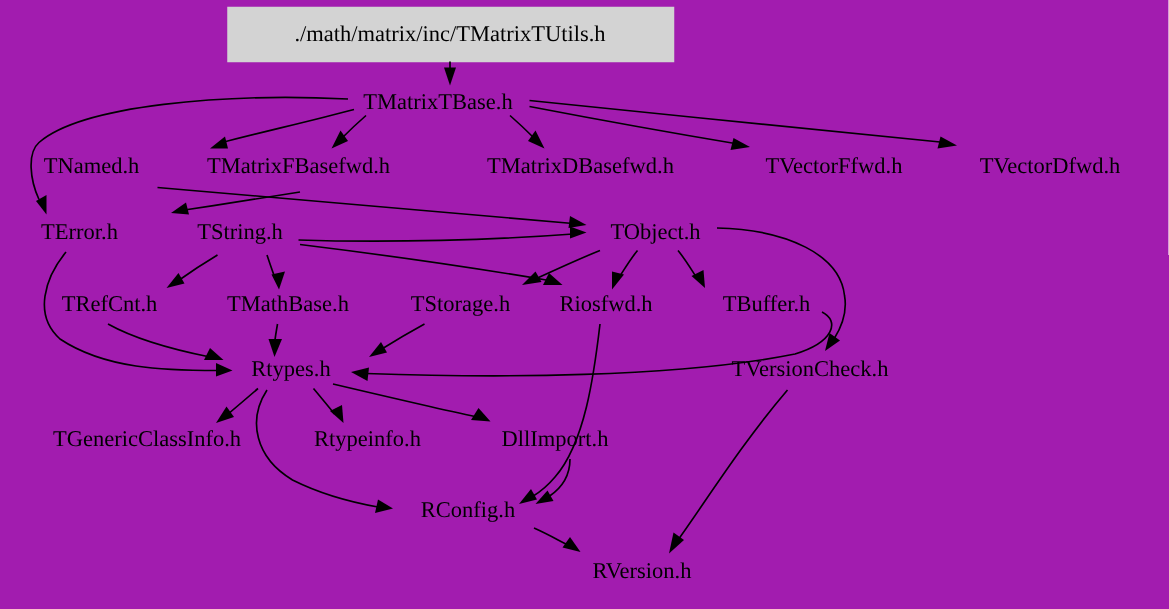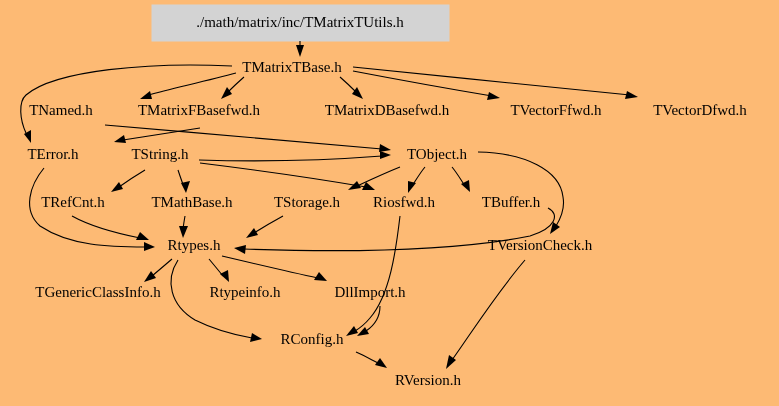--- a/index.html
+++ b/index.html
@@ -4,21 +4,21 @@
 <style>
   html, body {
     margin: 0;
     padding: 0;
     background: #ffffff;
   }
   #graph-canvas {
     position: relative;
     width: 779px;
     height: 406px;
-    background: #fdba74;
+    background: #a21caf;
     overflow: hidden;
   }
   #graph-svg {
     position: absolute;
     left: 0;
     top: 0;
     width: 779px;
     height: 406px;
   }
   .node-label {

